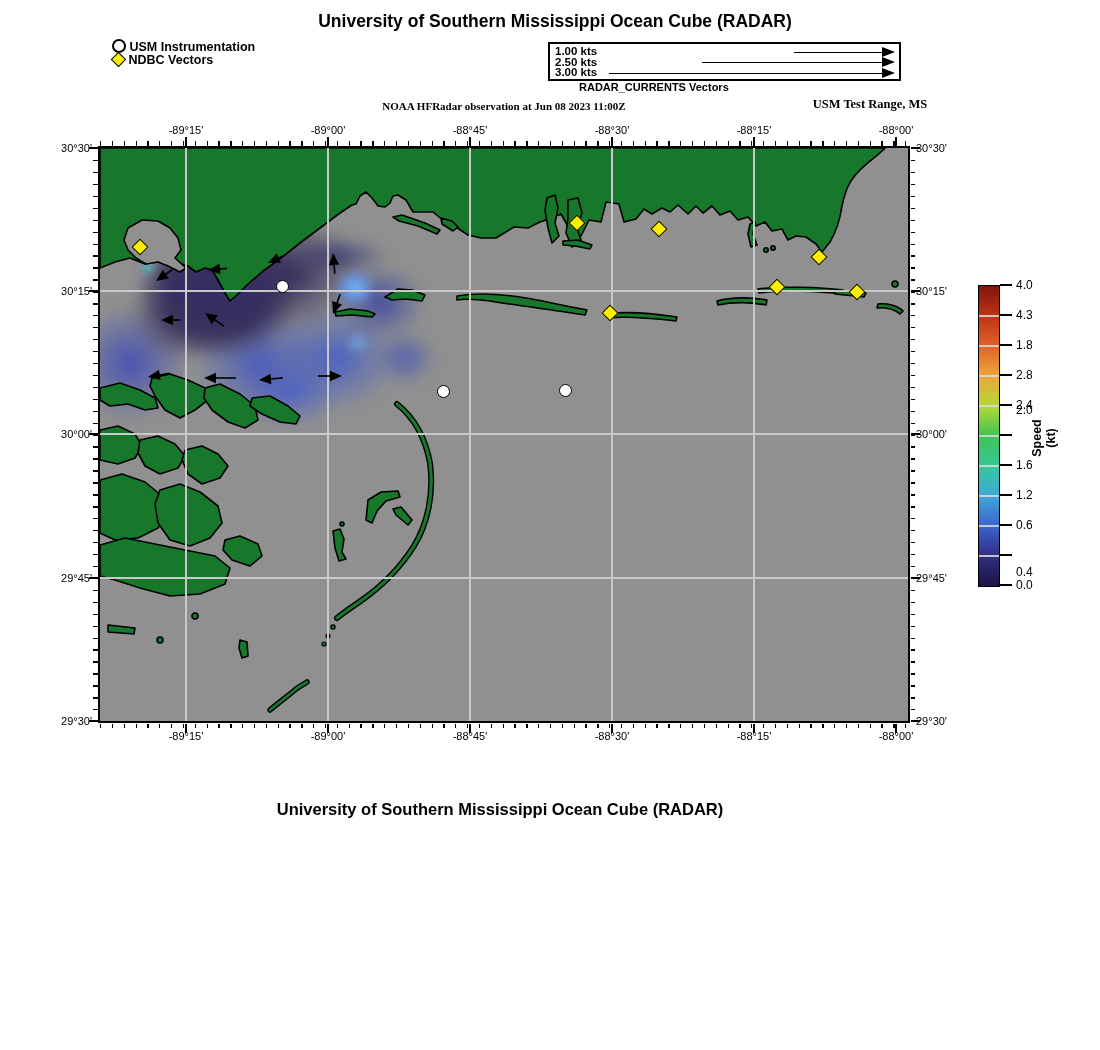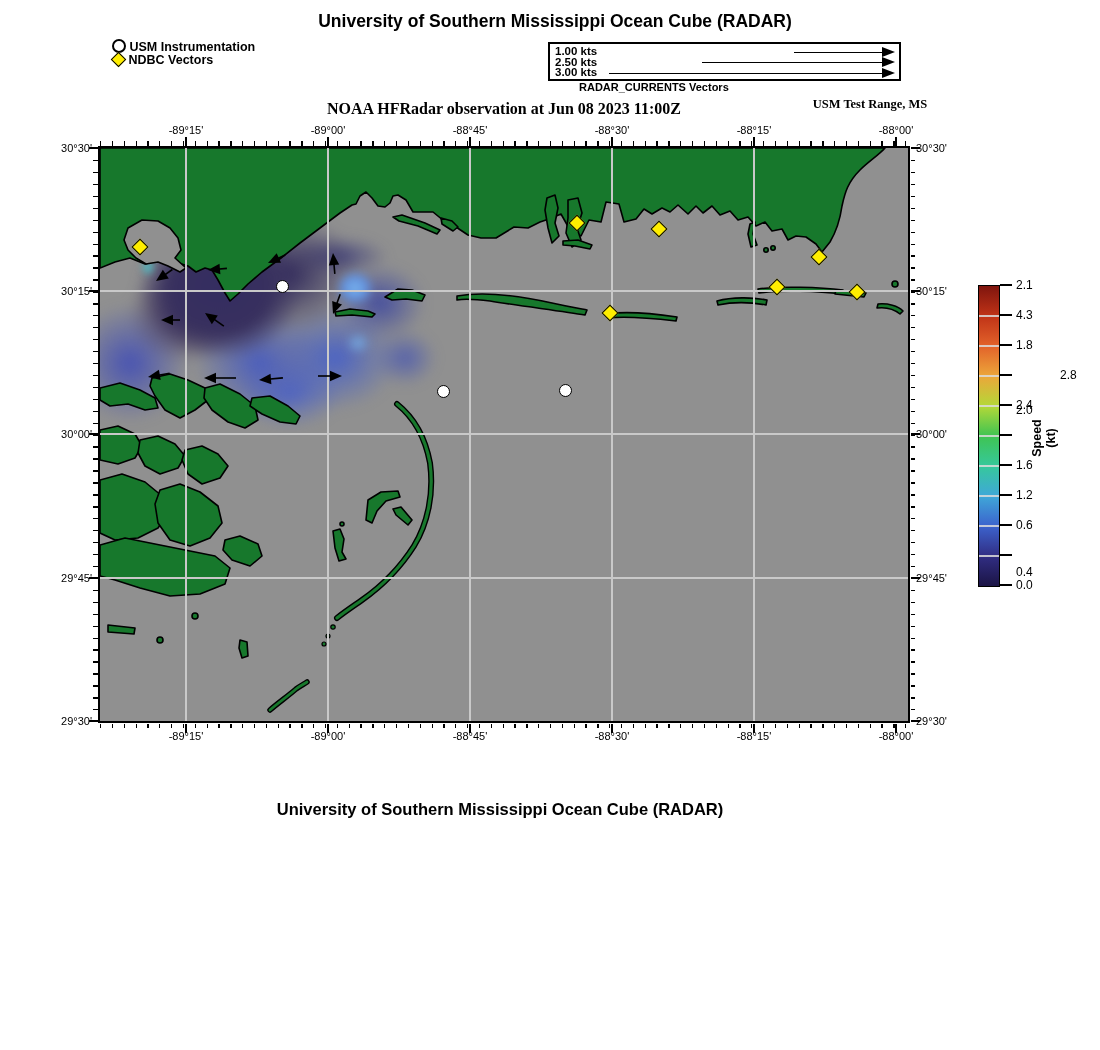--- a/index.html
+++ b/index.html
@@ -3,21 +3,21 @@
 <meta charset="utf-8">
 <style>
   html,body{margin:0;padding:0;background:#ffffff;}
   .page{position:relative;width:1100px;height:1050px;background:#ffffff;overflow:hidden;
         font-family:"Liberation Sans",sans-serif;color:#000;}
   .abs{position:absolute;}
   
   .title-top{top:11px;left:0;width:1110px;text-align:center;font-size:17.5px;font-weight:bold;}
   .title-bottom{top:800px;left:0;width:1000px;text-align:center;font-size:16.5px;font-weight:bold;}
   .subtitle{top:100px;left:100px;width:808px;text-align:center;
-            font-family:"Liberation Serif",serif;font-size:16px;font-weight:bold;}
+            font-family:"Liberation Serif",serif;font-size:11px;font-weight:bold;}
   .region-label{top:97px;left:770px;width:200px;text-align:center;
             font-family:"Liberation Serif",serif;font-size:12.5px;font-weight:bold;}
   
   .legend-row{height:14px;line-height:14px;font-size:12.5px;font-weight:bold;white-space:nowrap;}
   .sym-circle{width:10px;height:10px;border:2px solid #000;border-radius:50%;background:#fff;display:inline-block;}
   .sym-diamond{width:9px;height:9px;border:1.6px solid #000;background:#ffee00;display:inline-block;transform:rotate(45deg);}
   
   .vecbox{top:42px;left:548px;width:349px;height:35px;border:2px solid #000;background:#fff;}
   .vecrow{position:absolute;left:0;width:100%;height:11px;}
   .vecrow .lbl{position:absolute;left:5px;top:-1px;font-size:11.5px;font-weight:bold;line-height:11px;}
@@ -318,27 +318,27 @@
       <div class="cbar-grid" style="top: 89.4px;"></div>
       <div class="cbar-grid" style="top: 119.4px;"></div>
       <div class="cbar-grid" style="top: 149.4px;"></div>
       <div class="cbar-grid" style="top: 179.4px;"></div>
       <div class="cbar-grid" style="top: 209.4px;"></div>
       <div class="cbar-grid" style="top: 239.4px;"></div>
       <div class="cbar-grid" style="top: 269.4px;"></div>
     </div>
   <div id="cbar-ticks">
       <div class="cbar-tick" style="top: 284.25px;"></div>
-      <div class="cbar-label" style="top: 279px;">2.1</div>
+      <div class="cbar-label" style="top: 279px;">4.0</div>
       <div class="cbar-tick" style="top: 314.25px;"></div>
       <div class="cbar-label" style="top: 309px;">4.3</div>
       <div class="cbar-tick" style="top: 344.25px;"></div>
       <div class="cbar-label" style="top: 339px;">1.8</div>
       <div class="cbar-tick" style="top: 374.25px;"></div>
-      <div class="cbar-label" style="top: 369px; margin-left: 44px;">2.8</div>
+      <div class="cbar-label" style="top: 369px;">2.8</div>
       <div class="cbar-tick" style="top: 404.25px;"></div>
       <div class="cbar-label" style="top: 399px;">2.4</div>
       <div class="cbar-tick" style="top: 434.25px;"></div>
       <div class="cbar-label" style="top: 404px;">2.0</div>
       <div class="cbar-tick" style="top: 464.25px;"></div>
       <div class="cbar-label" style="top: 459px;">1.6</div>
       <div class="cbar-tick" style="top: 494.25px;"></div>
       <div class="cbar-label" style="top: 489px;">1.2</div>
       <div class="cbar-tick" style="top: 524.25px;"></div>
       <div class="cbar-label" style="top: 519px;">0.6</div>

